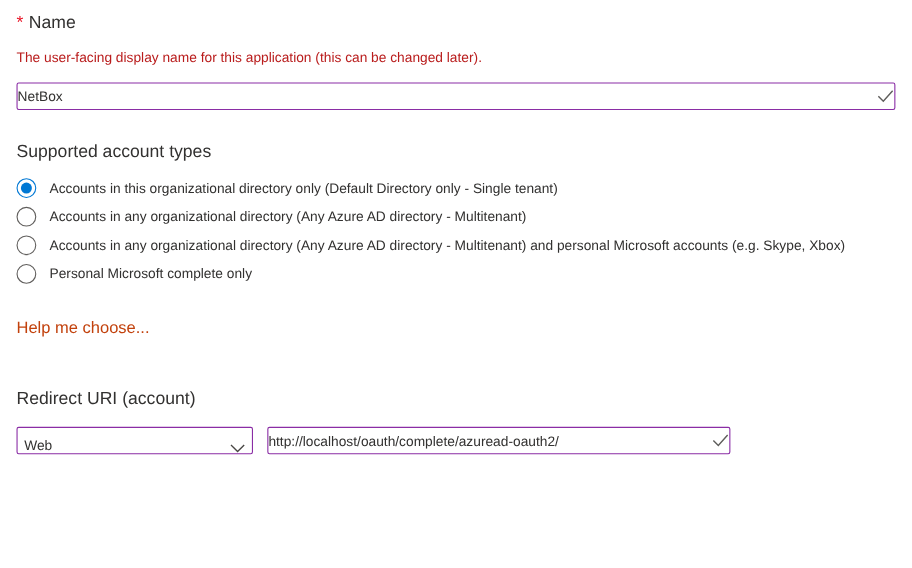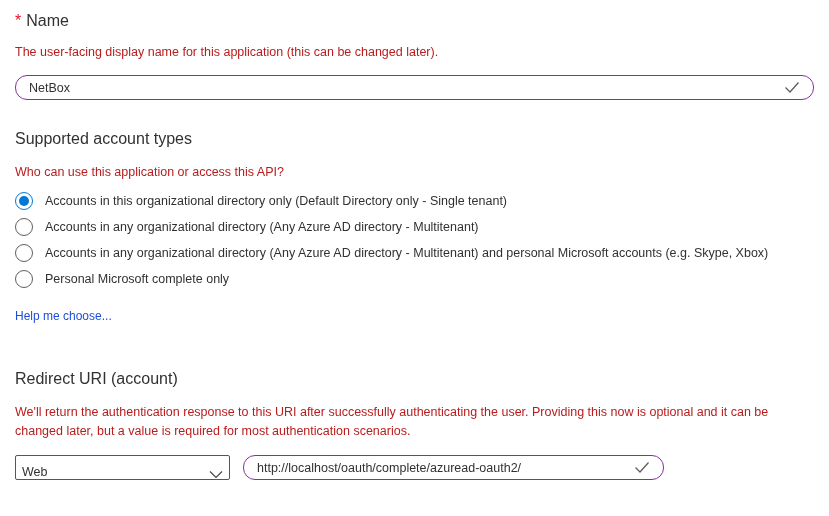--- a/index.html
+++ b/index.html
@@ -24,25 +24,25 @@
     line-height: 16px;
     color: #b91c1c;
   }
 
   
   .name-desc { margin-top: 12px; }
   .field-box {
     margin-top: 15px;
     height: 25px;
     border: 1.5px solid #8a2da5;
-    border-radius: 12px;
+    border-radius: 2px;
     background: #ffffff;
     display: flex;
     align-items: center;
-    padding: 0 13px;
+    padding: 0 0;
   }
   .field-box input {
     border: none;
     outline: none;
     flex: 1;
     font-family: "Liberation Sans", "DejaVu Sans", sans-serif;
     font-size: 12.5px;
     color: #323130;
     background: transparent;
     min-width: 0;
@@ -70,23 +70,23 @@
     align-items: center;
     justify-content: center;
   }
   .radio-row.selected .radio-circle { border: 1px solid #0078d4; }
   .radio-dot { width: 10px; height: 10px; border-radius: 50%; background: transparent; }
   .radio-row.selected .radio-dot { background: #0078d4; }
   .radio-label { margin-left: 12px; font-size: 12.5px; color: #323130; white-space: nowrap; text-align: center; }
 
   .help-link {
     display: inline-block;
-    margin-top: 17px;
-    font-size: 12px;
-    color: #1d4ed8;
+    margin-top: 28px;
+    font-size: 15px;
+    color: #c2410c;
     text-decoration: none;
     cursor: pointer;
   }
 
   
   .redirect-title { margin-top: 44px; }
   .redirect-desc { margin-top: 13px; max-width: 806px; line-height: 19px; }
 
   .redirect-row { margin-top: 14px; display: flex; align-items: center; }
   .platform-select {
@@ -120,21 +120,20 @@
     <span class="check-icon">
       <svg width="16" height="13" viewBox="0 0 16 13">
           <polyline points="1.5,6.5 6,11 14.5,1.5" fill="none" stroke="#5f5e5c" stroke-width="1.3"></polyline>
         </svg>
     </span>
   </div>
 
   
   <div class="section-title sat-title">Supported account types</div>
 
-  <div class="body-text sat-question">Who can use this application or access this API?</div>
 
   <div class="radio-group">
     <div class="radio-row selected">
       <span class="radio-circle">
           <span class="radio-dot"></span>
         </span>
       <span class="radio-label">Accounts in this organizational directory only (Default Directory only - Single tenant)</span>
     </div>
     <div class="radio-row">
       <span class="radio-circle">
@@ -154,21 +153,20 @@
         </span>
       <span class="radio-label">Personal Microsoft complete only</span>
     </div>
   </div>
 
   <a class="help-link">Help me choose...</a>
 
   
   <div class="section-title redirect-title">Redirect URI (account)</div>
 
-  <div class="body-text redirect-desc">We'll return the authentication response to this URI after successfully authenticating the user. Providing this now is optional and it can be changed later, but a value is required for most authentication scenarios.</div>
 
   <div class="redirect-row">
     <div class="platform-select">
       <span class="value">Web</span>
       <span class="check-icon">
         <svg width="14" height="9" viewBox="0 0 14 9">
             <polyline points="1,1.5 7,7.5 13,1.5" fill="none" stroke="#484644" stroke-width="1.2"></polyline>
           </svg>
       </span>
     </div>

